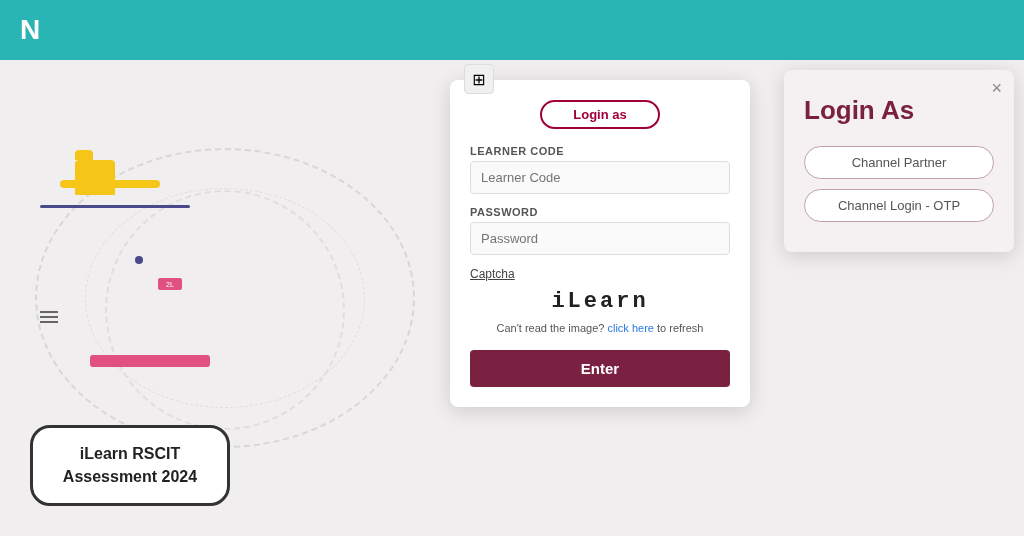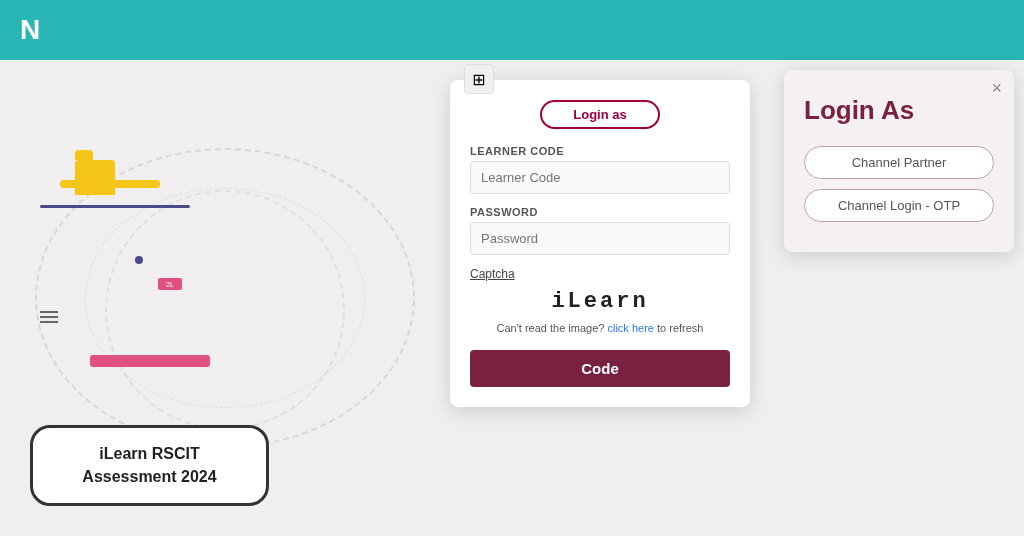--- a/index.html
+++ b/index.html
@@ -176,21 +176,21 @@
     
     .ilearn-box {
       position: absolute;
       bottom: 30px;
       left: 30px;
       border: 3px solid #333;
       border-radius: 20px;
       background: white;
       padding: 15px 18px;
       text-align: center;
-      width: 239px;
+      width: 200px;
     }
     .ilearn-box-text {
       font-size: 16px;
       font-weight: bold;
       color: #222;
       line-height: 1.4;
     }
 
     
     .right-panel {
@@ -402,21 +402,21 @@
       <label class="captcha-label">Captcha</label>
 
       <div class="captcha-text">iLearn</div>
 
       <div class="captcha-refresh">
         <span>Can't read the image?</span>
         <a href="#">click here</a>
         <span>to refresh</span>
       </div>
 
-      <button class="login-btn">Code</button>
+      <button class="login-btn">Enter</button>
     </div>
 
     <div class="login-as-panel">
       <button class="close-btn">×</button>
 
       <div class="login-as-title">Login As</div>
 
       <button class="login-as-option">Channel Partner</button>
       <button class="login-as-option">Channel Login - OTP</button>
     </div>

